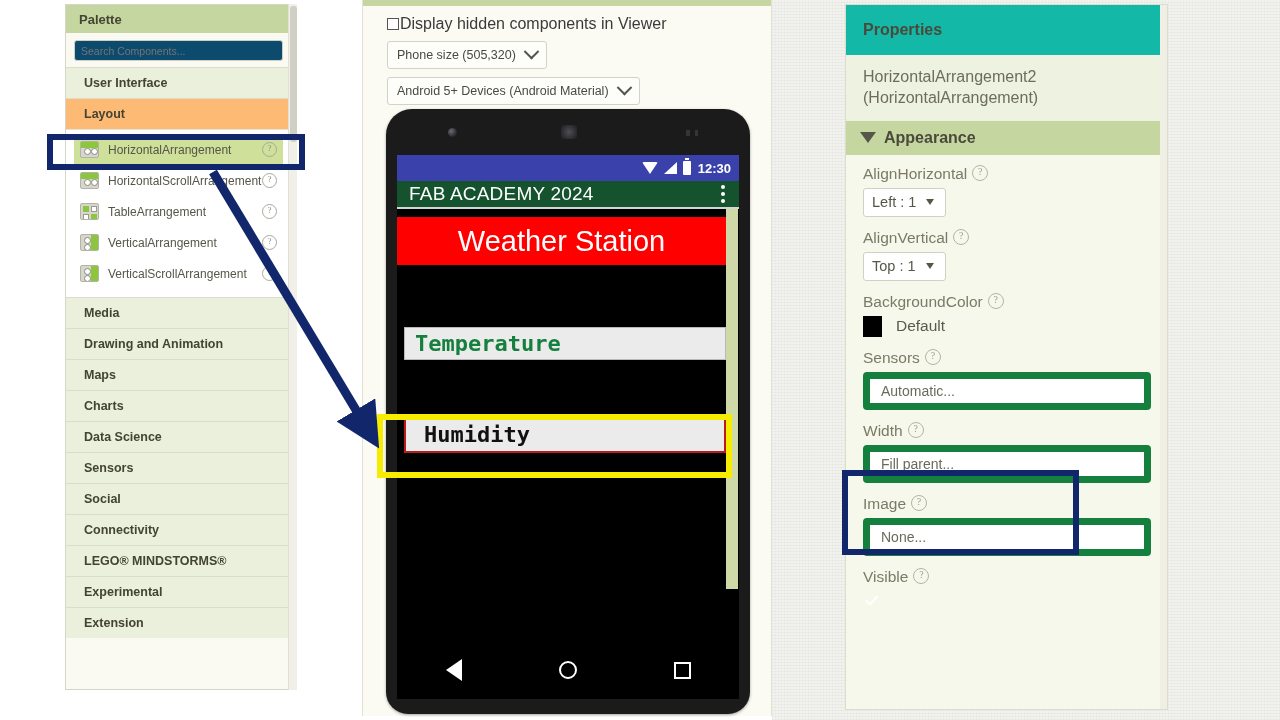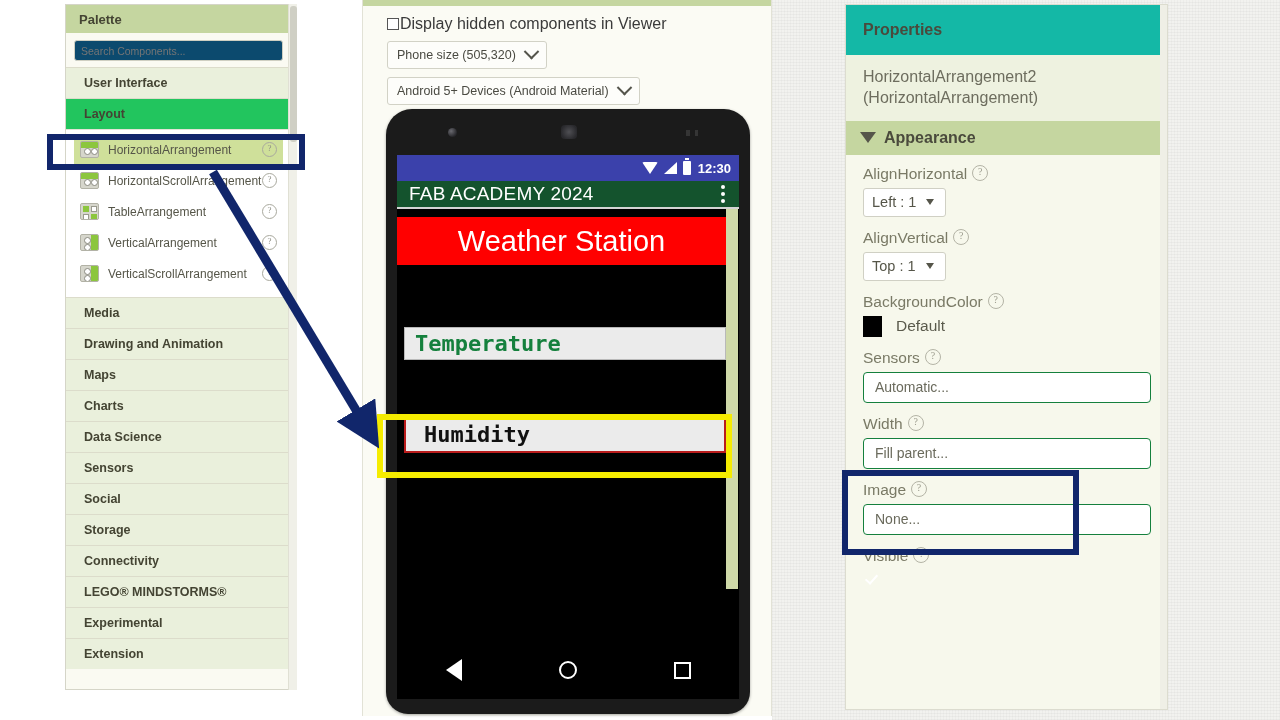--- a/index.html
+++ b/index.html
@@ -74,21 +74,21 @@
     border-top: 1px solid #dcdccb;
     color: #444433;
     font-size: 12.5px;
     font-weight: bold;
     display: flex;
     align-items: center;
     padding-left: 18px;
     box-sizing: border-box;
   }
   .cat-open {
-    background: #22c55e;
+    background: #fdba74;
   }
   .comp-list {
     background: #ffffff;
     border-top: 1px solid #e3e3d6;
     padding: 4px 8px 8px 8px;
     box-sizing: border-box;
   }
   .comp-row {
     height: 31px;
     display: flex;
@@ -432,21 +432,21 @@
   .prop-select .tiny {
     margin-left: 10px;
     width: 0; height: 0;
     border-left: 4px solid transparent;
     border-right: 4px solid transparent;
     border-top: 6px solid #55554a;
   }
   .prop-textbox {
     height: 31px;
     background: #ffffff;
-    border: 1px solid #15803d;
+    border: 7px solid #15803d;
     border-radius: 4px;
     display: flex; align-items: center;
     padding: 12px 11px;
     font-size: 14px;
     color: #6a6a5c;
     box-sizing: border-box;
   }
   .swatch-row { display: flex; align-items: center; }
   .swatch {
     width: 19px; height: 21px;
@@ -592,23 +592,20 @@
       <div class="cat-row">
         <span>Data Science</span>
       </div>
       <div class="cat-row">
         <span>Sensors</span>
       </div>
       <div class="cat-row">
         <span>Social</span>
       </div>
       <div class="cat-row">
-        <span>Storage</span>
-      </div>
-      <div class="cat-row">
         <span>Connectivity</span>
       </div>
       <div class="cat-row">
         <span>LEGO® MINDSTORMS®</span>
       </div>
       <div class="cat-row">
         <span>Experimental</span>
       </div>
       <div class="cat-row">
         <span>Extension</span>

